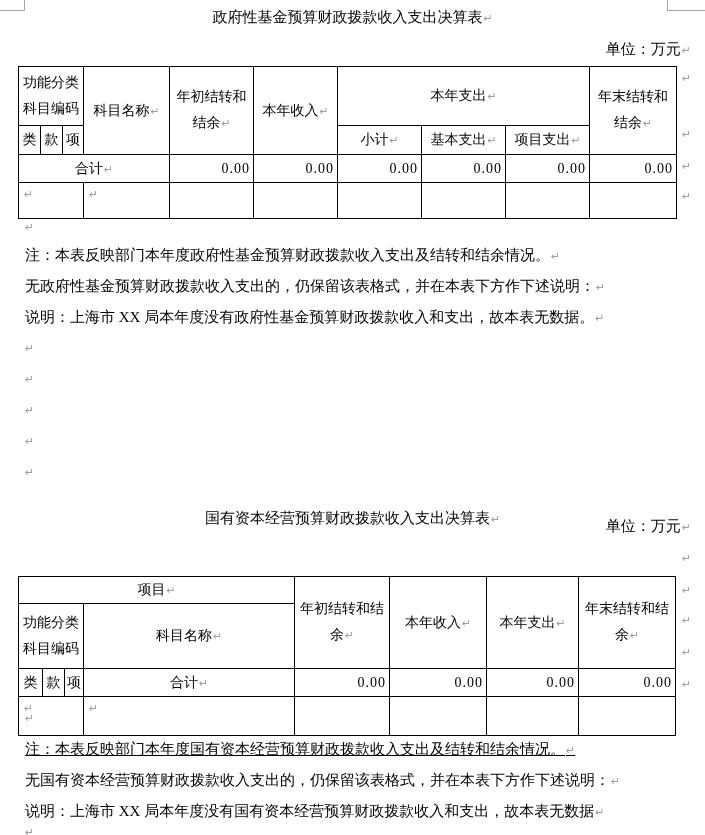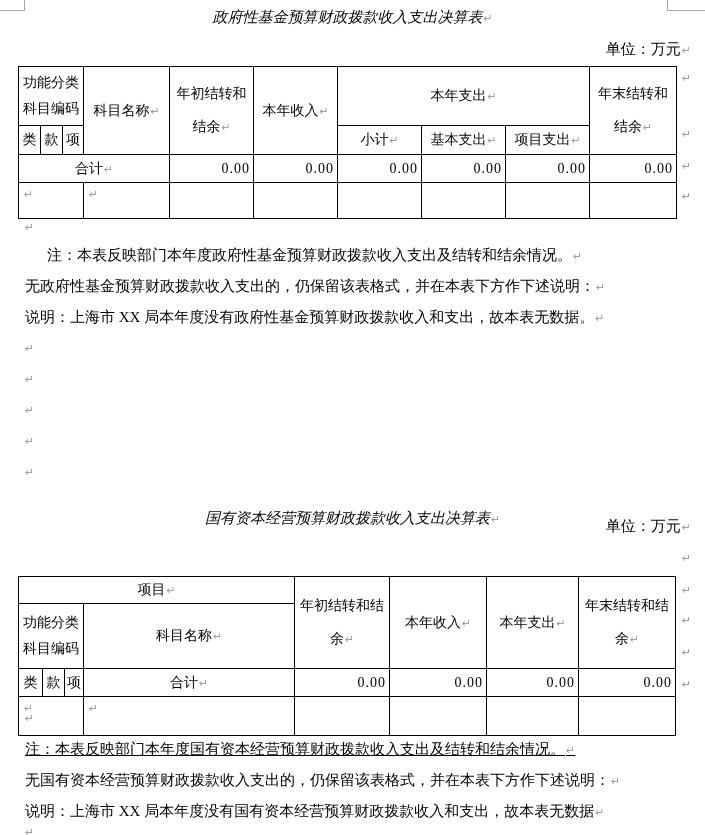--- a/index.html
+++ b/index.html
@@ -6,31 +6,31 @@
   #page{
     position:relative; width:705px; height:835px; background:#ffffff;
     font-family:"Liberation Serif","DejaVu Serif",serif;
     color:#000; overflow:hidden;
   }
   
   .crop{position:absolute; border:0 solid #a6a6a6;}
   #crop-tl{left:0; top:0; width:24px; height:10px; border-bottom-width:1px; border-right-width:1px;}
   #crop-tr{right:0; top:0; width:37px; height:10px; border-bottom-width:1px; border-left-width:1px;}
   
-  .doc-title{position:absolute; left:0; right:0; text-align:center; font-size:15px; line-height:18px; white-space:nowrap;font-style:italic;}
+  .doc-title{position:absolute; left:0; right:0; text-align:center; font-size:15px; line-height:18px; white-space:nowrap;}
   .unit-line{position:absolute; font-size:15px; line-height:18px; white-space:nowrap;}
   .note-line{position:absolute; left:25px; font-size:15px; line-height:18px; white-space:nowrap;}
   
   .mark{color:#9e9e9e; font-family:"DejaVu Sans",sans-serif; font-size:11px; margin-left:1px; vertical-align:baseline;}
   .p-mark{position:absolute; left:24px;}
   .row-mark{position:absolute;}
   
   table.budget{position:absolute; border-collapse:collapse; table-layout:fixed; background:#fff;}
   table.budget td{border:1px solid #000; font-size:14px; text-align:center; vertical-align:middle; padding:0; overflow:hidden;}
-  table.budget td.wrap{white-space:pre-line; line-height:33px;text-align:center;}
+  table.budget td.wrap{white-space:pre-line; line-height:26px;text-align:center;}
   table.budget td.num{text-align:right; padding-right:3px; letter-spacing:1px;}
   table.budget td.blank{vertical-align:top; text-align:left; padding:3px 0 0 4px;}
   table.budget td.code-cell{white-space:pre-line; line-height:26px;}
 </style>
 </head>
 <body>
 
 <div id="page">
 
   <div id="crop-tl" class="crop"></div>
@@ -95,21 +95,21 @@
   </tbody>
     </table>
 
   <span class="mark row-mark" style="left:681px; top:72px;">↵</span>
   <span class="mark row-mark" style="left:681px; top:128px;">↵</span>
   <span class="mark row-mark" style="left:681px; top:160px;">↵</span>
   <span class="mark row-mark" style="left:681px; top:190px;">↵</span>
 
   <span class="mark p-mark" style="top:221px;">↵</span>
 
-  <div class="note-line" style="top:246px;margin-left:22px;"><span>注：本表反映部门本年度政府性基金预算财政拨款收入支出及结转和结余情况。</span><span class="mark">↵</span></div>
+  <div class="note-line" style="top:246px;"><span>注：本表反映部门本年度政府性基金预算财政拨款收入支出及结转和结余情况。</span><span class="mark">↵</span></div>
   <div class="note-line" style="top:277px;"><span>无政府性基金预算财政拨款收入支出的，仍保留该表格式，并在本表下方作下述说明：</span><span class="mark">↵</span></div>
   <div class="note-line" style="top:308px;"><span>说明：上海市 XX 局本年度没有政府性基金预算财政拨款收入和支出，故本表无数据。</span><span class="mark">↵</span></div>
 
   <span class="mark p-mark" style="top:342px;">↵</span>
   <span class="mark p-mark" style="top:373px;">↵</span>
   <span class="mark p-mark" style="top:404px;">↵</span>
   <span class="mark p-mark" style="top:435px;">↵</span>
   <span class="mark p-mark" style="top:466px;">↵</span>
 
   <div class="doc-title" style="top:509px;"><span>国有资本经营预算财政拨款收入支出决算表</span><span class="mark">↵</span></div>

